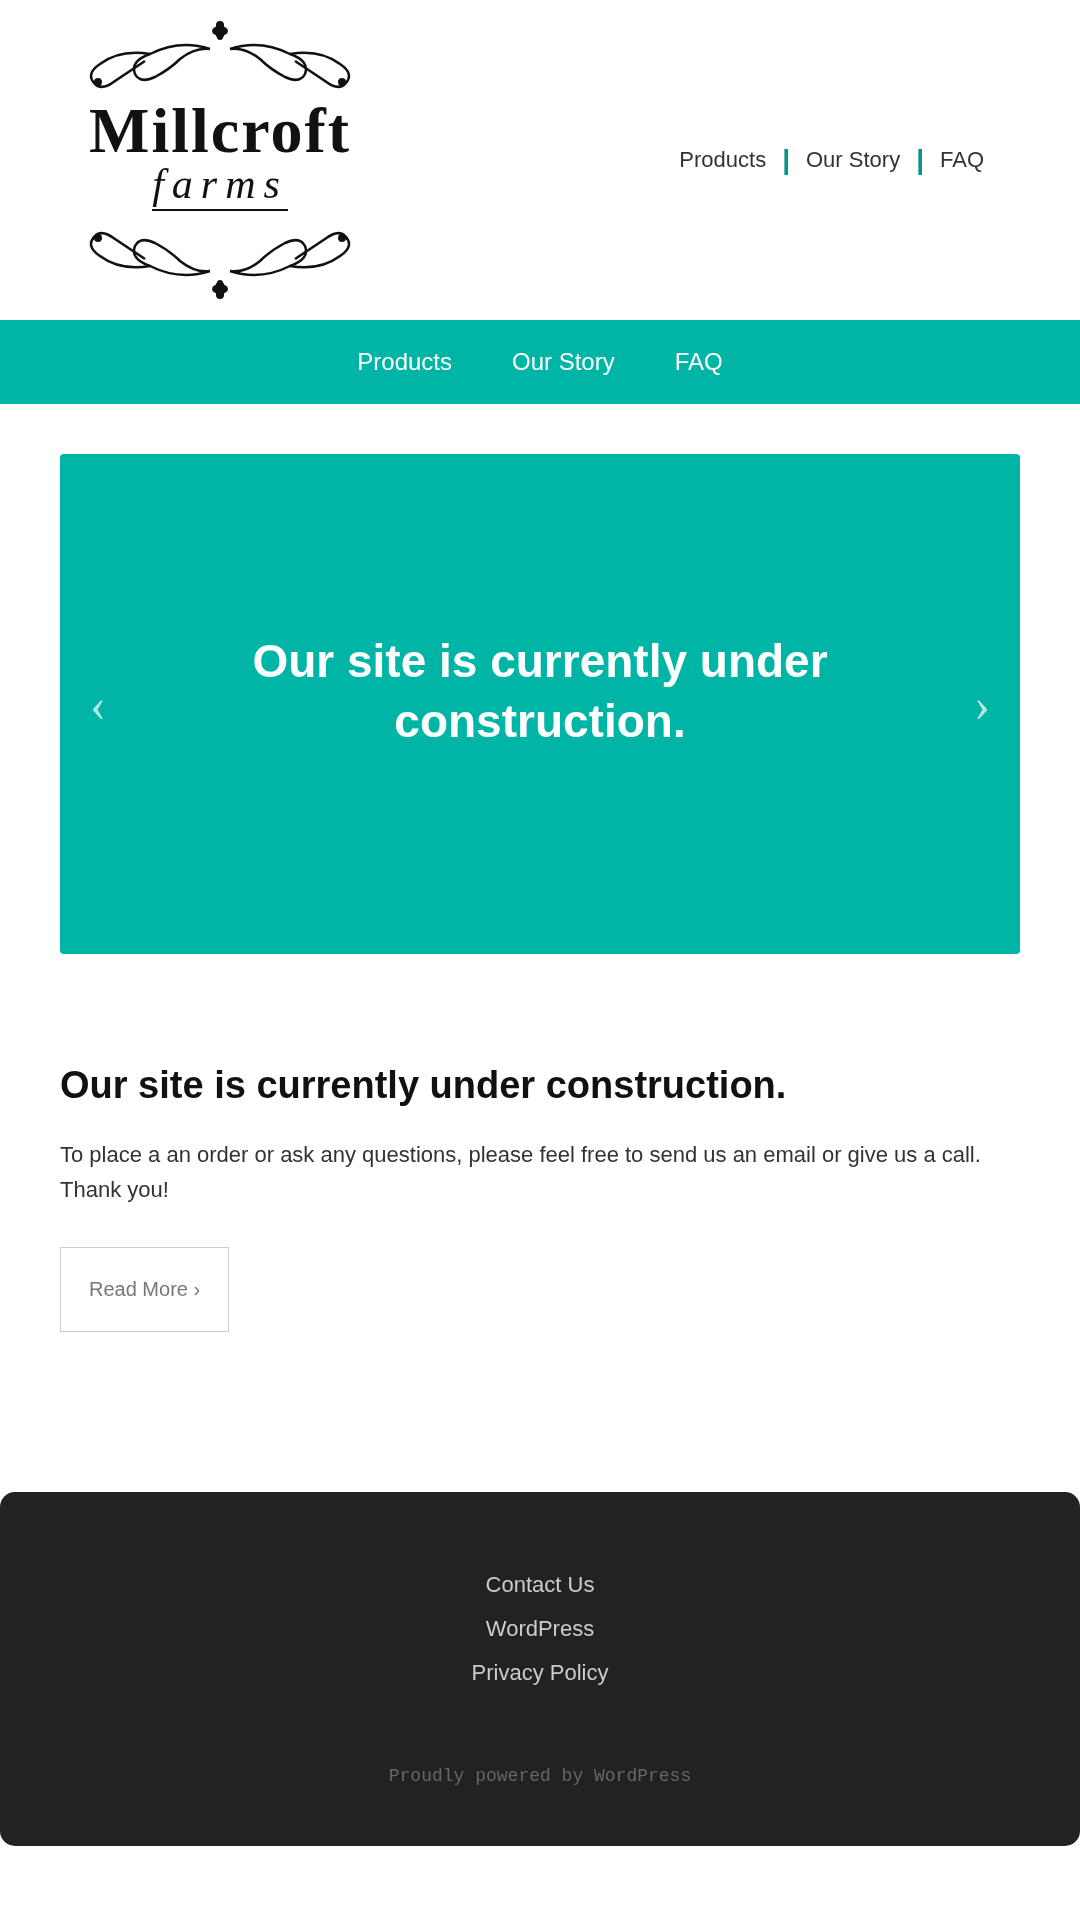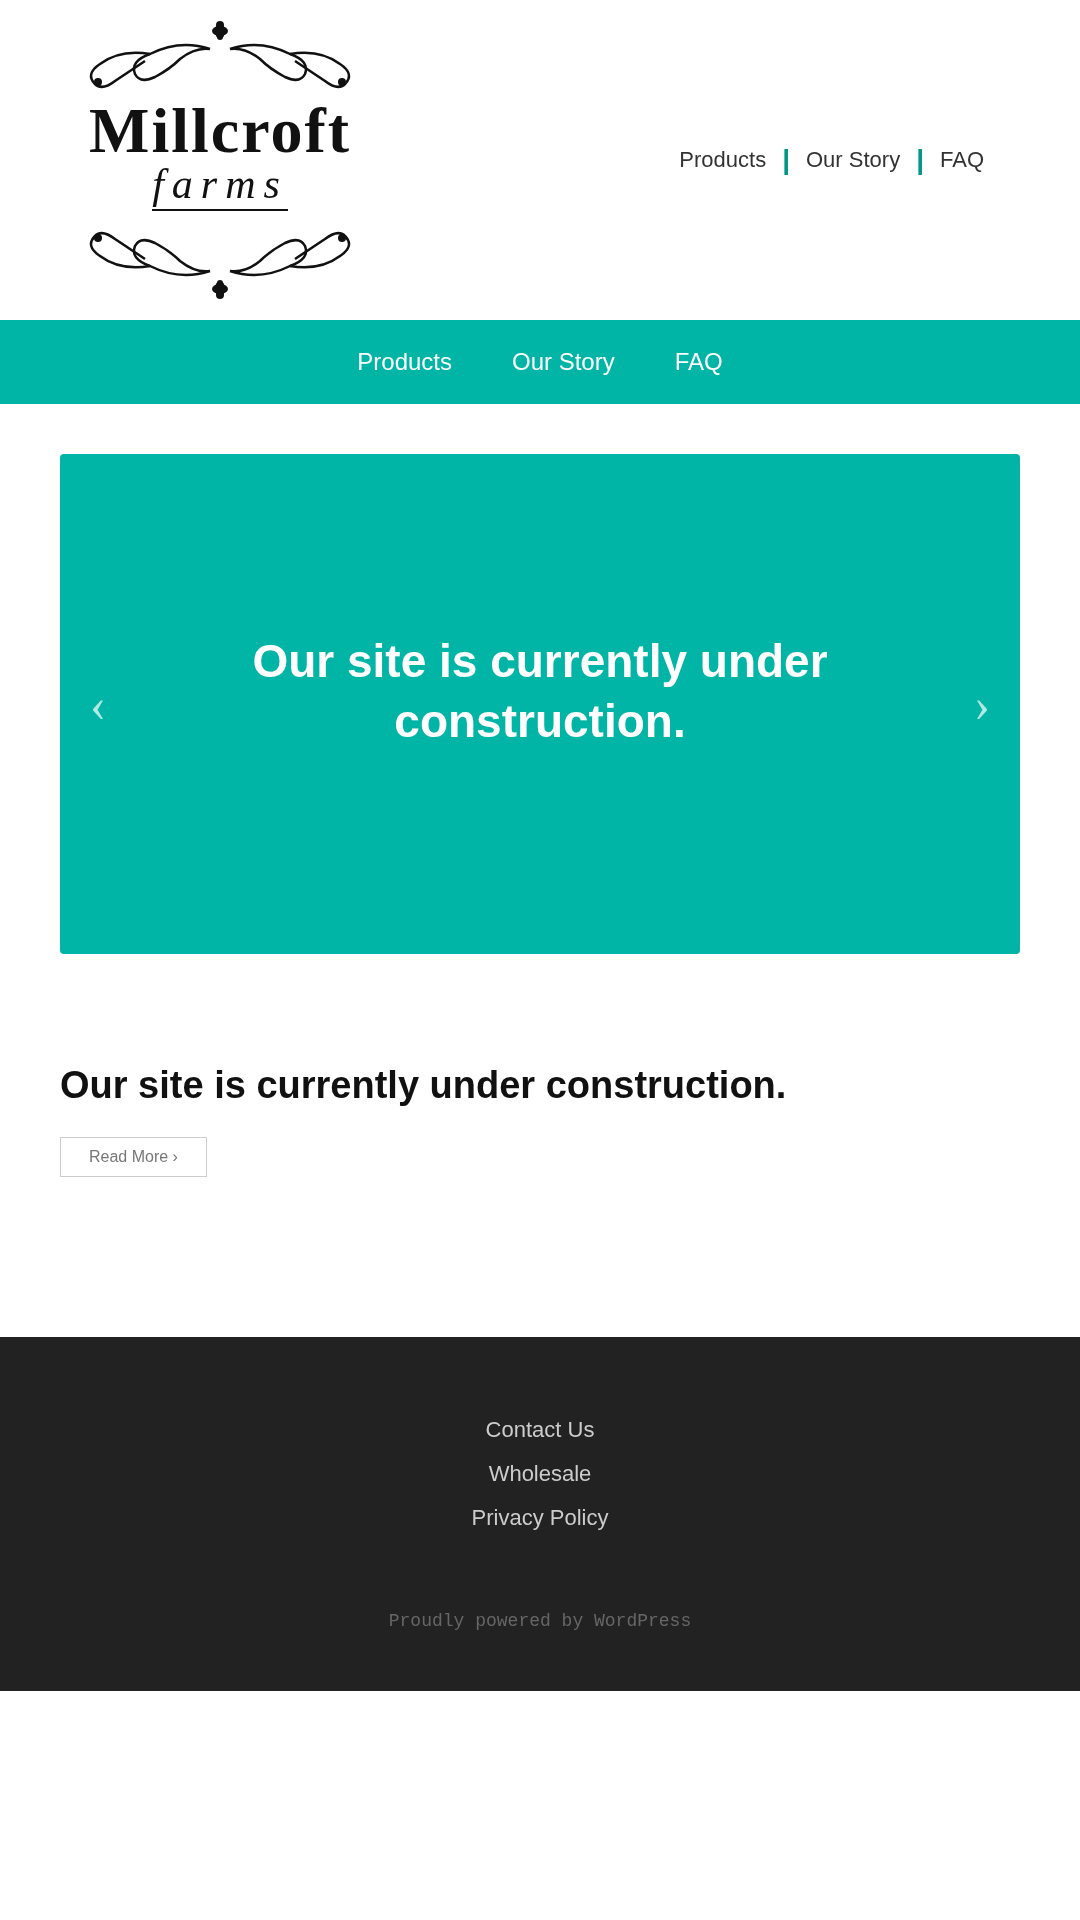--- a/index.html
+++ b/index.html
@@ -169,39 +169,40 @@
       font-family: Arial, sans-serif;
       font-size: 22px;
       color: #333;
       line-height: 1.6;
       margin-bottom: 40px;
     }
 
     .read-more-btn {
       display: inline-block;
       border: 1px solid #ccc;
-      padding: 10px 28px;
-      font-family: Arial, sans-serif;
-      font-size: 16px;
+      padding: 30px 28px;
+      font-family: Arial, sans-serif;
+      font-size: 20px;
       color: #777;
       text-decoration: none;
       cursor: pointer;
       background: #fff;
     }
 
     
     .footer {
       background: #222222;
       margin-top: 120px;
       padding: 80px 0 60px 0;
       min-height: 320px;
       display: flex;
       flex-direction: column;
       align-items: center;
       gap: 0;
+      border-radius: 15px;
     }
 
     .footer-links {
       display: flex;
       flex-direction: column;
       align-items: center;
       gap: 18px;
       margin-bottom: 80px;
     }
 
@@ -280,23 +281,24 @@
 <section class="slider-section">
   <span class="slider-arrow slider-arrow-left">‹</span>
   <div class="slider-content">
     <div class="slider-title">Our site is currently under construction.</div>
   </div>
   <span class="slider-arrow slider-arrow-right">›</span>
 </section>
 
 <section class="content-section">
   <h2 class="content-title">Our site is currently under construction.</h2>
+  <p class="content-text">To place a an order or ask any questions, please feel free to send us an email or give us a call. Thank you!</p>
   <a href="#" class="read-more-btn">Read More ›</a>
 </section>
 
 <footer class="footer">
   <div class="footer-links">
     <a href="#">Contact Us</a>
-    <a href="#">Wholesale</a>
+    <a href="#">WordPress</a>
     <a href="#">Privacy Policy</a>
   </div>
   <div class="footer-bottom">Proudly powered by WordPress</div>
 </footer>
 
 </body></html>

